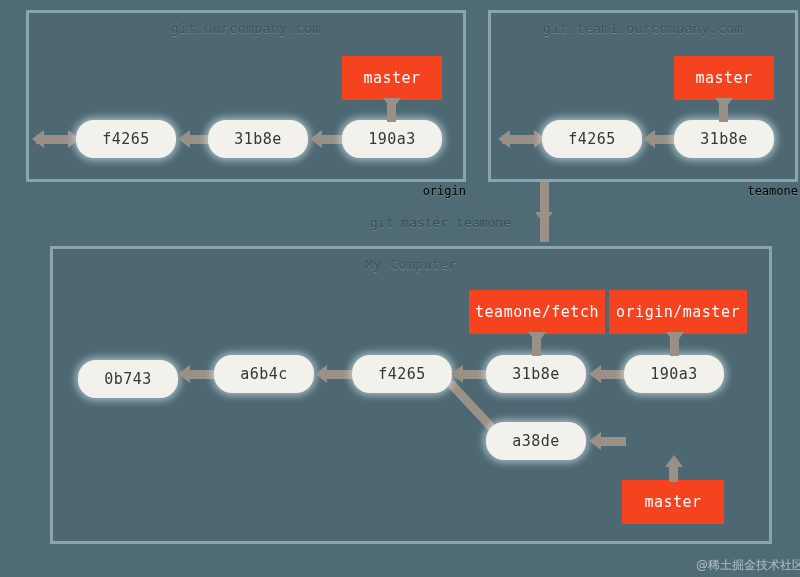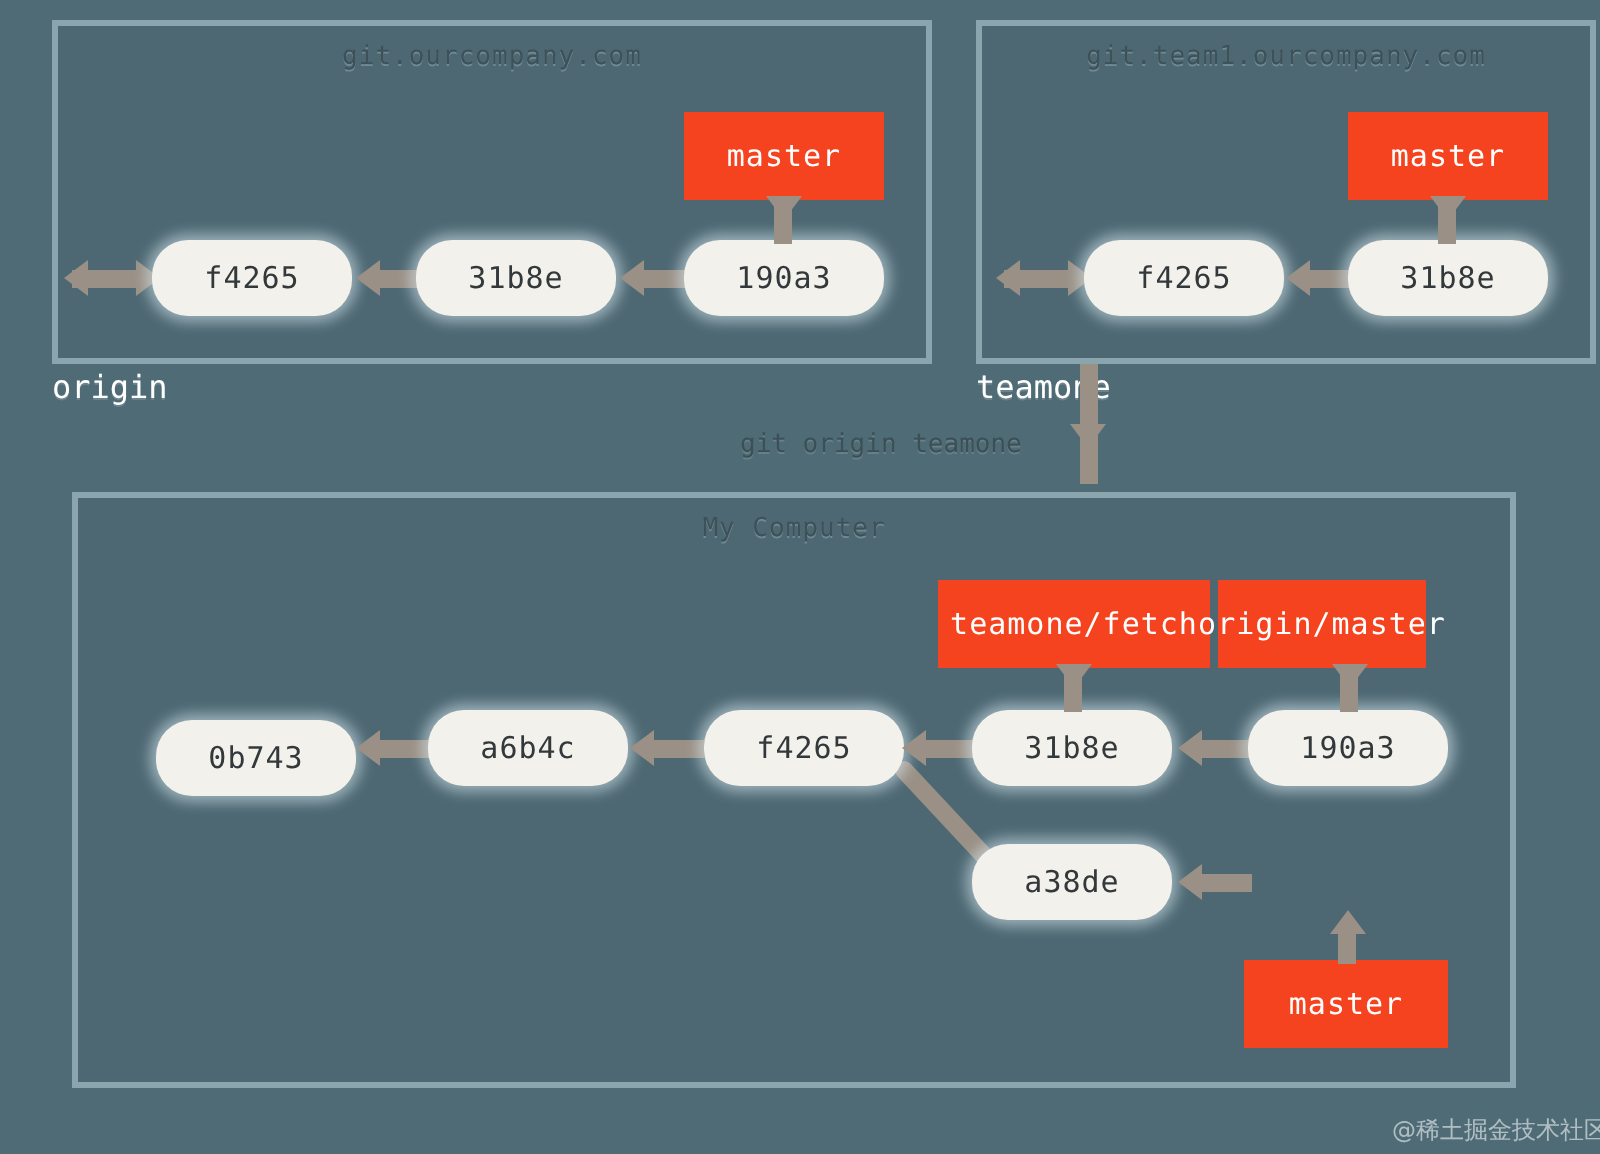--- a/index.html
+++ b/index.html
@@ -31,23 +31,23 @@
     top: 8px;
     text-align: center;
     font-size: 13px;
     color: #3d5159;
     letter-spacing: 0.5px;
     text-shadow: 0 1px 0 rgba(200,215,220,0.30);
     white-space: nowrap;
   }
   .panel-caption {
     position: absolute;
-    font-size: 16px;
-    color: #ffffff;
-    text-align: left;
+    font-size: 12px;
+    color: #000000;
+    text-align: right;
     white-space: nowrap;
     text-shadow: 0 1px 0 rgba(190,205,210,0.25);
   }
 
   
   .commit {
     position: absolute;
     box-sizing: border-box;
     width: 100px;
     height: 38px;
@@ -187,23 +187,23 @@
   <div class="arrow-head head-left" style="left:631px; top:130px;"></div>
 
   <div class="commit" style="left:662px; top:120px;">31b8e</div>
 
   <div class="ref" style="left:662px; top:56px; width:100px;">master</div>
   <div class="arrow-v" style="left:707px; top:100px; height:22px;"></div>
   <div class="arrow-head head-down" style="left:703px; top:98px;"></div>
 
   <div class="arrow-v" style="left:528px; top:182px; height:60px;"></div>
   <div class="arrow-head head-down" style="left:523px; top:212px;"></div>
-  <div class="cmd-label" style="left:358px; top:215px;">git origin teamone</div>
-
-  <div class="panel" style="left:24px; top:246px; width:722px; height:298px;">
+  <div class="cmd-label" style="left:358px; top:215px;">git master teamone</div>
+
+  <div class="panel" style="left:38px; top:246px; width:722px; height:298px;">
     <div class="panel-title">My Computer</div>
   </div>
 
   <svg class="diag">
     <line x1="440" y1="385" x2="482" y2="430" stroke="#9a9086" stroke-width="9" stroke-linecap="round"></line>
   </svg>
 
   <div class="commit" style="left:66px; top:360px;">0b743</div>
 
   <div class="arrow-h" style="left:176px; top:370px; width:30px;"></div>
@@ -223,21 +223,21 @@
 
   <div class="arrow-h" style="left:586px; top:370px; width:28px;"></div>
   <div class="arrow-head head-left" style="left:577px; top:365px;"></div>
 
   <div class="commit" style="left:612px; top:355px;">190a3</div>
 
   <div class="ref" style="left:457px; top:290px; width:136px;">teamone/fetch</div>
   <div class="arrow-v" style="left:520px; top:334px; height:22px;"></div>
   <div class="arrow-head head-down" style="left:516px; top:332px;"></div>
 
-  <div class="ref" style="left:597px; top:290px; width:104px;">origin/master</div>
+  <div class="ref" style="left:597px; top:290px; width:138px;">origin/master</div>
   <div class="arrow-v" style="left:658px; top:334px; height:22px;"></div>
   <div class="arrow-head head-down" style="left:654px; top:332px;"></div>
 
   <div class="commit" style="left:474px; top:422px;">a38de</div>
 
   <div class="arrow-h" style="left:586px; top:437px; width:28px;"></div>
   <div class="arrow-head head-left" style="left:577px; top:432px;"></div>
 
 
   <div class="ref" style="left:610px; top:480px; width:102px;">master</div>

